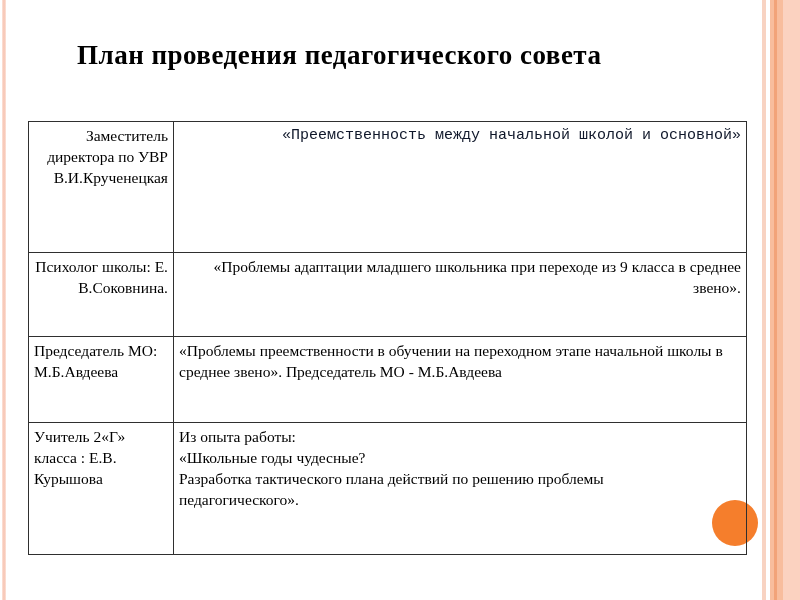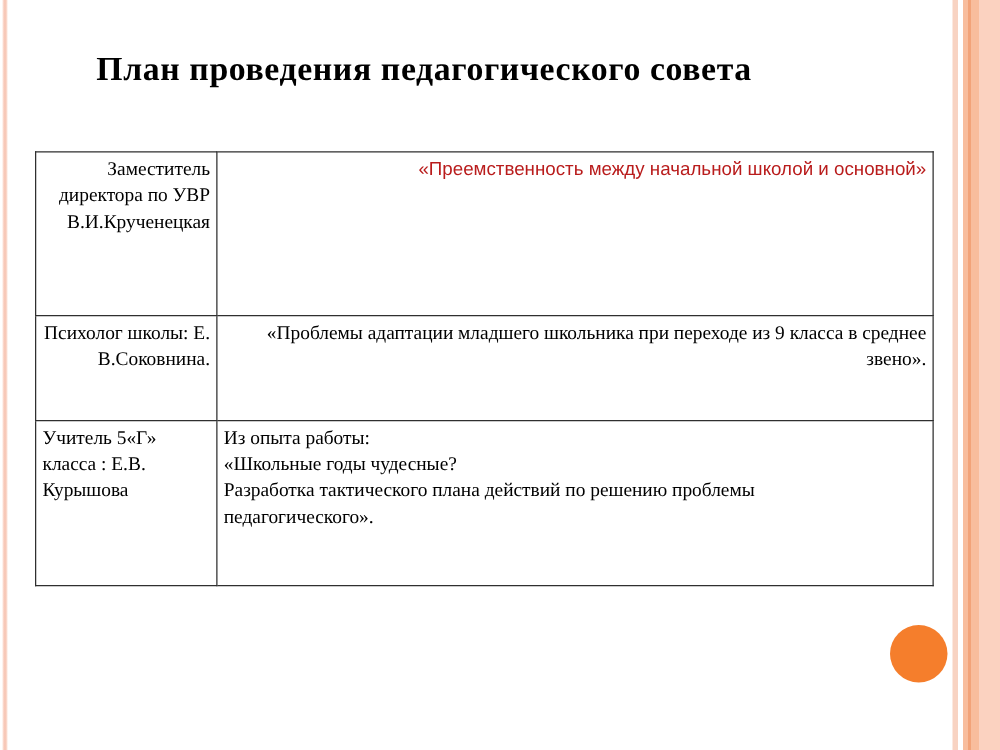--- a/index.html
+++ b/index.html
@@ -65,23 +65,23 @@
     overflow: hidden;
     background: transparent;
   }
   .col-speaker { width: 145px; }
   .col-topic   { width: 573px; }
   tr.r1 td { height: 124px; text-align: right; }
   tr.r2 td { height: 77px; text-align: right; }
   tr.r3 td { height: 79px; }
   tr.r4 td { height: 125px; }
   td.sans {
-    font-family: Liberation Sans, sans-serif;
+    font-family: Liberation Mono, monospace;
     font-size: 15px;
-    color: #b91c1c;
+    color: #0f172a;
   }
 </style>
 </head>
 <body>
 
 <div class="slide">
 
   <div class="stripe-left"></div>
   <div class="stripe-right"></div>
   <div class="circle"></div>
@@ -99,22 +99,28 @@
 директора по УВР
 В.И.Крученецкая</td>
         <td class="sans"> «Преемственность между начальной школой и основной»</td>
       </tr>
       <tr class="r2">
         <td>Психолог школы: Е.
 В.Соковнина.</td>
         <td> «Проблемы адаптации  младшего школьника при переходе из 9 класса в среднее
 звено».</td>
       </tr>
+      <tr class="r3">
+        <td>Председатель МО:
+М.Б.Авдеева</td>
+        <td>«Проблемы преемственности в обучении на переходном этапе начальной школы в
+среднее звено». Председатель МО - М.Б.Авдеева</td>
+      </tr>
       <tr class="r4">
-        <td>Учитель  5«Г»
+        <td>Учитель  2«Г»
 класса : Е.В.
 Курышова</td>
         <td> Из опыта работы:
 «Школьные годы чудесные?
  Разработка тактического плана действий по решению проблемы
 педагогического».</td>
       </tr>
     </tbody>
   </table>
 

